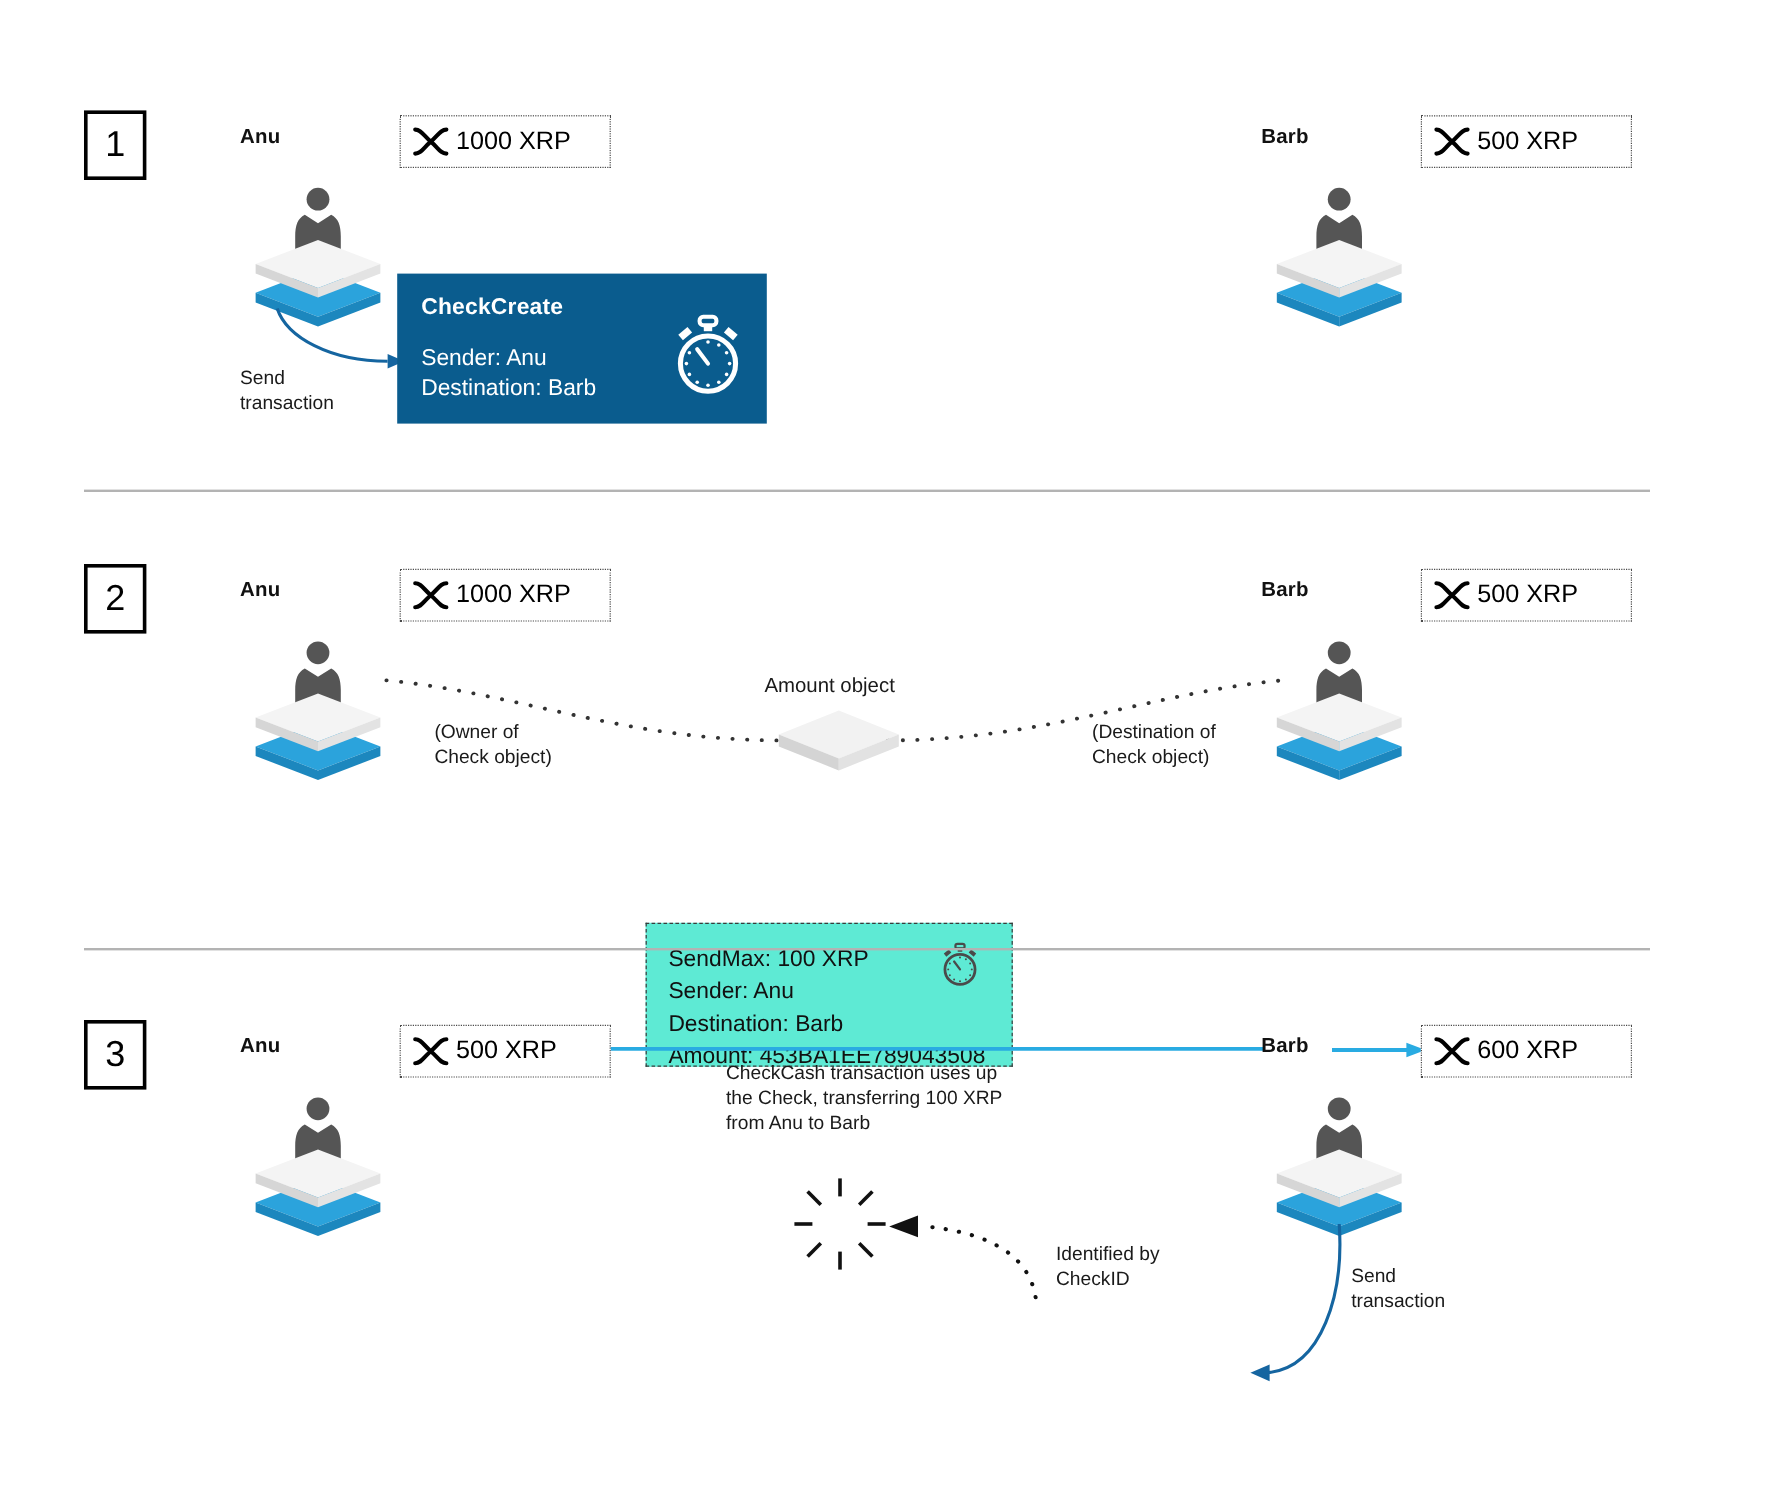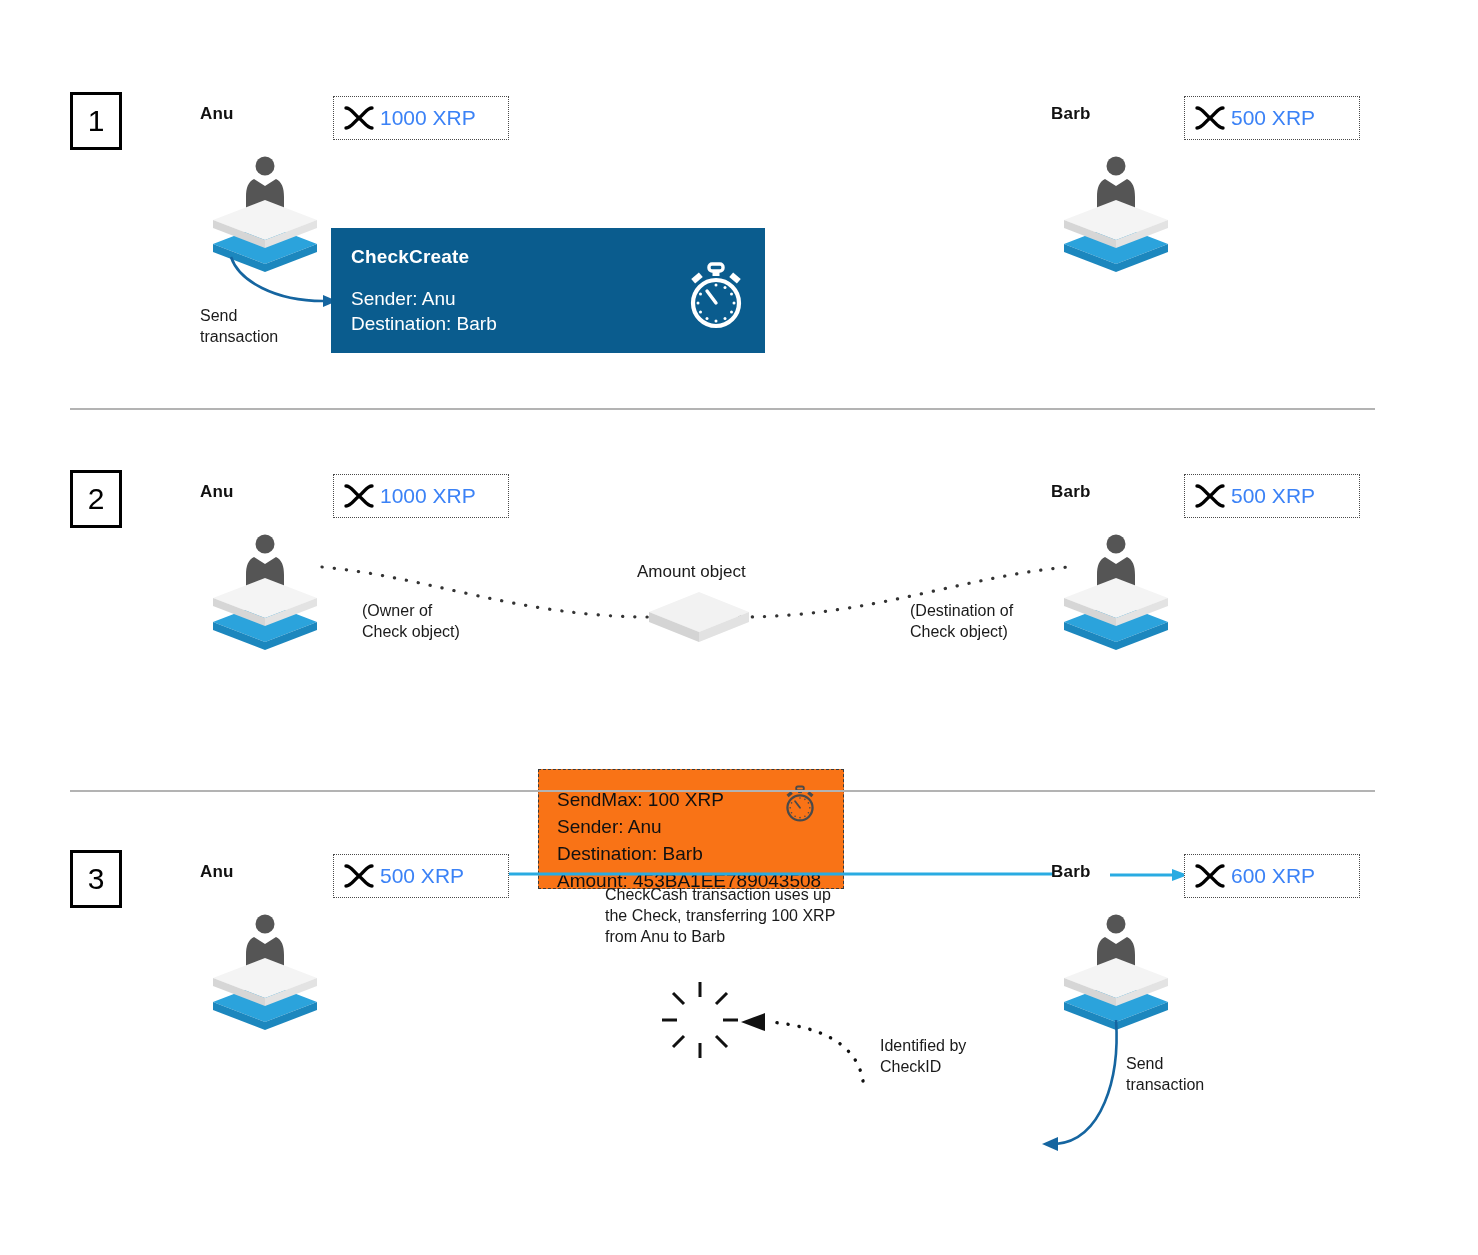--- a/index.html
+++ b/index.html
@@ -19,38 +19,38 @@
 
   
   .actor-name{font-size:17px;font-weight:bold;color:#111;letter-spacing:.2px;}
 
   
   .balance{
     border:1.6px dotted #4a4a4a;background:#fff;
     height:44px;display:flex;align-items:center;gap:6px;
     padding:0 14px 0 10px;box-sizing:border-box;
   }
-  .balance .amt{font-size:21px;color:#3b82f6;white-space:nowrap;}
+  .balance .amt{font-size:21px;color:#000000;white-space:nowrap;}
   .xrp-logo{flex:0 0 auto;display:block;}
 
   
   .ledger{width:112px;height:122px;}
 
   
   .txcard{
     background:#0a5c8e;color:#fff;box-sizing:border-box;
     padding:18px 20px 16px 20px;position:relative;
   }
   .txcard .tx-title{font-size:19px;font-weight:bold;letter-spacing:.2px;margin-bottom:18px;}
   .txcard .tx-line{font-size:19px;line-height:25px;white-space:nowrap;}
   .txcard .tx-stopwatch{position:absolute;}
 
   
   .checkbox-detail{
-    border:1.8px dashed #3a3a3a;background:#f97316;box-sizing:border-box;
+    border:1.8px dashed #3a3a3a;background:#5eead4;box-sizing:border-box;
     padding:16px 18px;position:relative;
   }
   .checkbox-detail .cd-line{font-size:19px;line-height:27px;color:#111;white-space:nowrap;}
   .checkbox-detail .cd-stopwatch{position:absolute;right:26px;top:16px;}
 
   
   .note{font-size:16px;line-height:21px;color:#1a1a1a;white-space:pre-line;}
   .note-lg{font-size:17px;line-height:23px;color:#1a1a1a;white-space:pre-line;}
 
   
@@ -95,21 +95,21 @@
   </svg>
 </div>
 
 <svg class="abs" style="left:225px;top:255px;" width="120" height="55">
   <path d="M6 2 C14 26 50 46 98 46" fill="none" stroke="#1565a0" stroke-width="2.6"></path>
   <path d="M98 40 L112 46 L98 52 Z" fill="#1565a0"></path>
 </svg>
 <div class="abs note" style="left:200px;top:305px;">Send
 transaction</div>
 
-<div class="abs txcard" style="left:331px;top:228px;width:434px;height:125px;">
+<div class="abs txcard" style="left:331px;top:228px;width:308px;height:125px;">
   <div class="tx-title">CheckCreate</div>
   <div class="tx-line">Sender: Anu</div>
   <div class="tx-line">Destination: Barb</div>
   <svg class="tx-stopwatch" style="right:18px;top:35px;" width="62" height="66" viewBox="0 0 62 66">
     <rect x="24" y="1" width="14" height="7" rx="3" fill="none" stroke="#fff" stroke-width="3.4"></rect>
     <rect x="27.5" y="7" width="7" height="6" fill="#fff"></rect>
     <rect x="7" y="12" width="10" height="6" transform="rotate(-40 12 15)" fill="#fff"></rect>
     <rect x="45" y="12" width="10" height="6" transform="rotate(40 50 15)" fill="#fff"></rect>
     <circle cx="31" cy="40" r="23" fill="none" stroke="#fff" stroke-width="4.2"></circle>
     <path d="M31 40 L22 28" stroke="#fff" stroke-width="3.4" stroke-linecap="round"></path>

